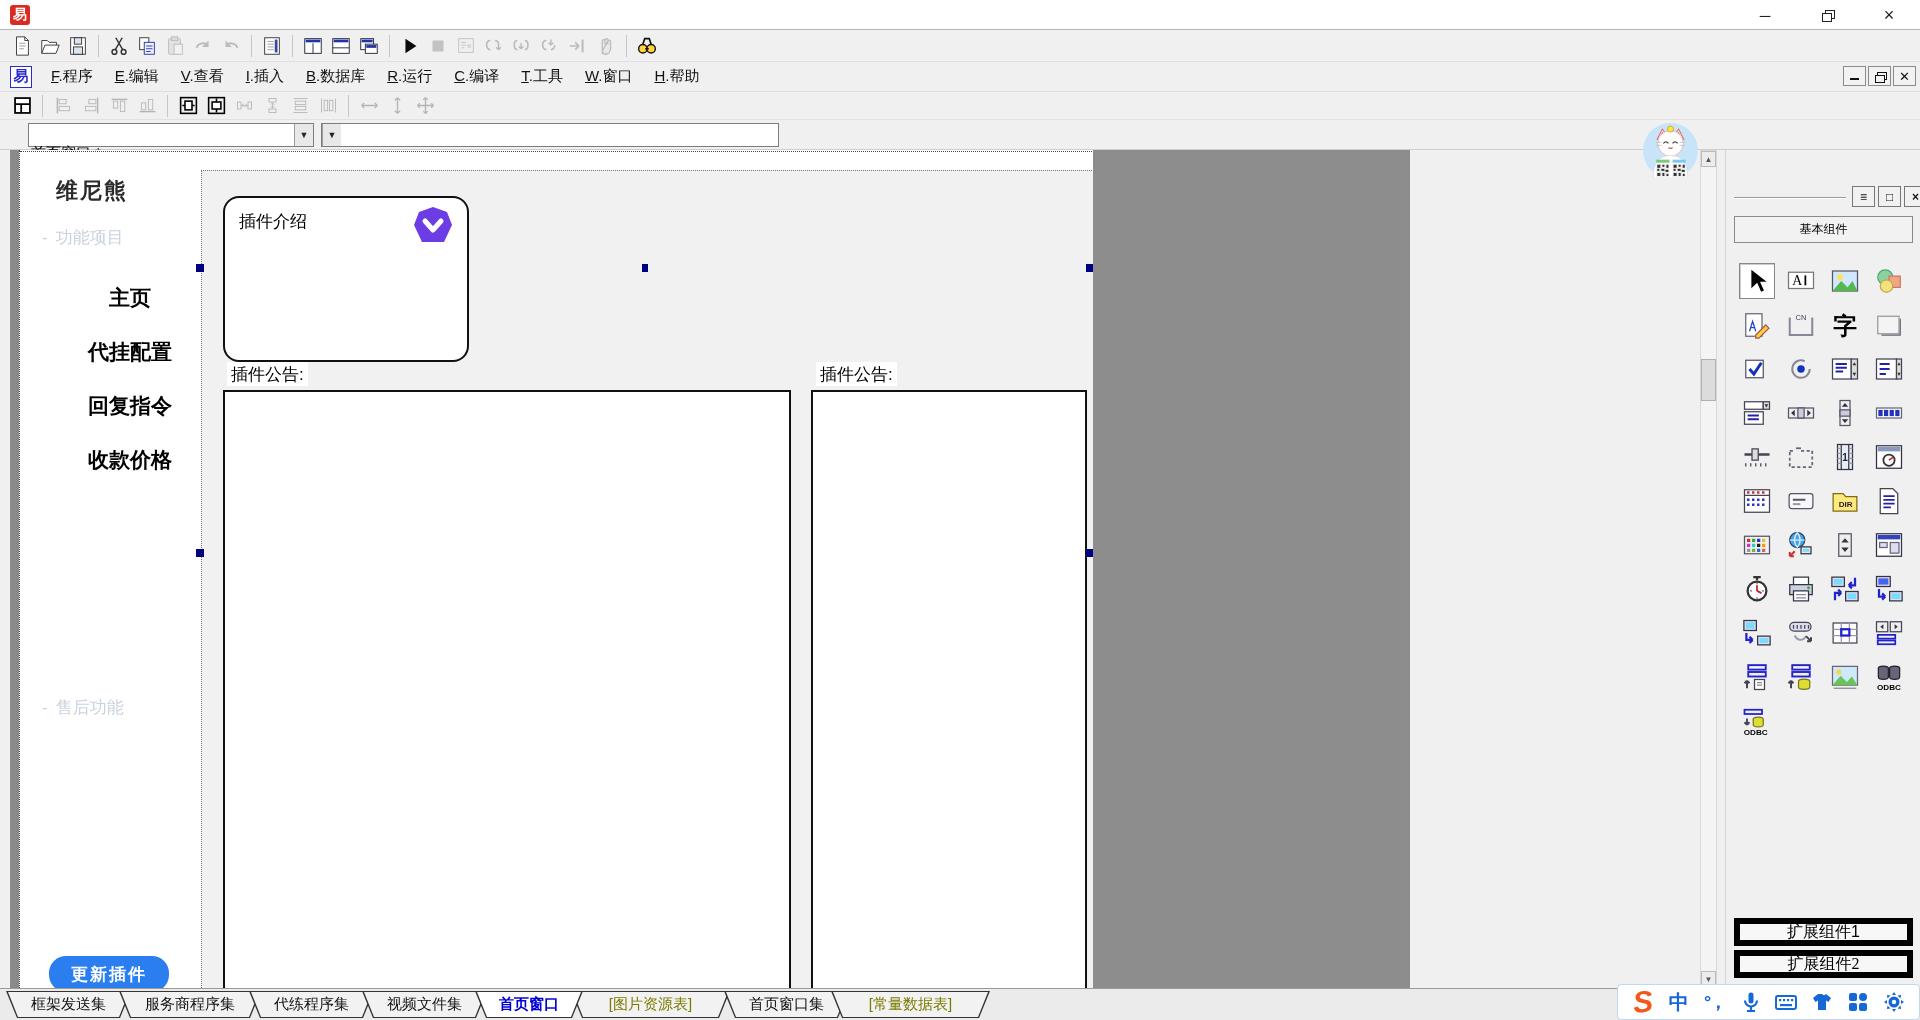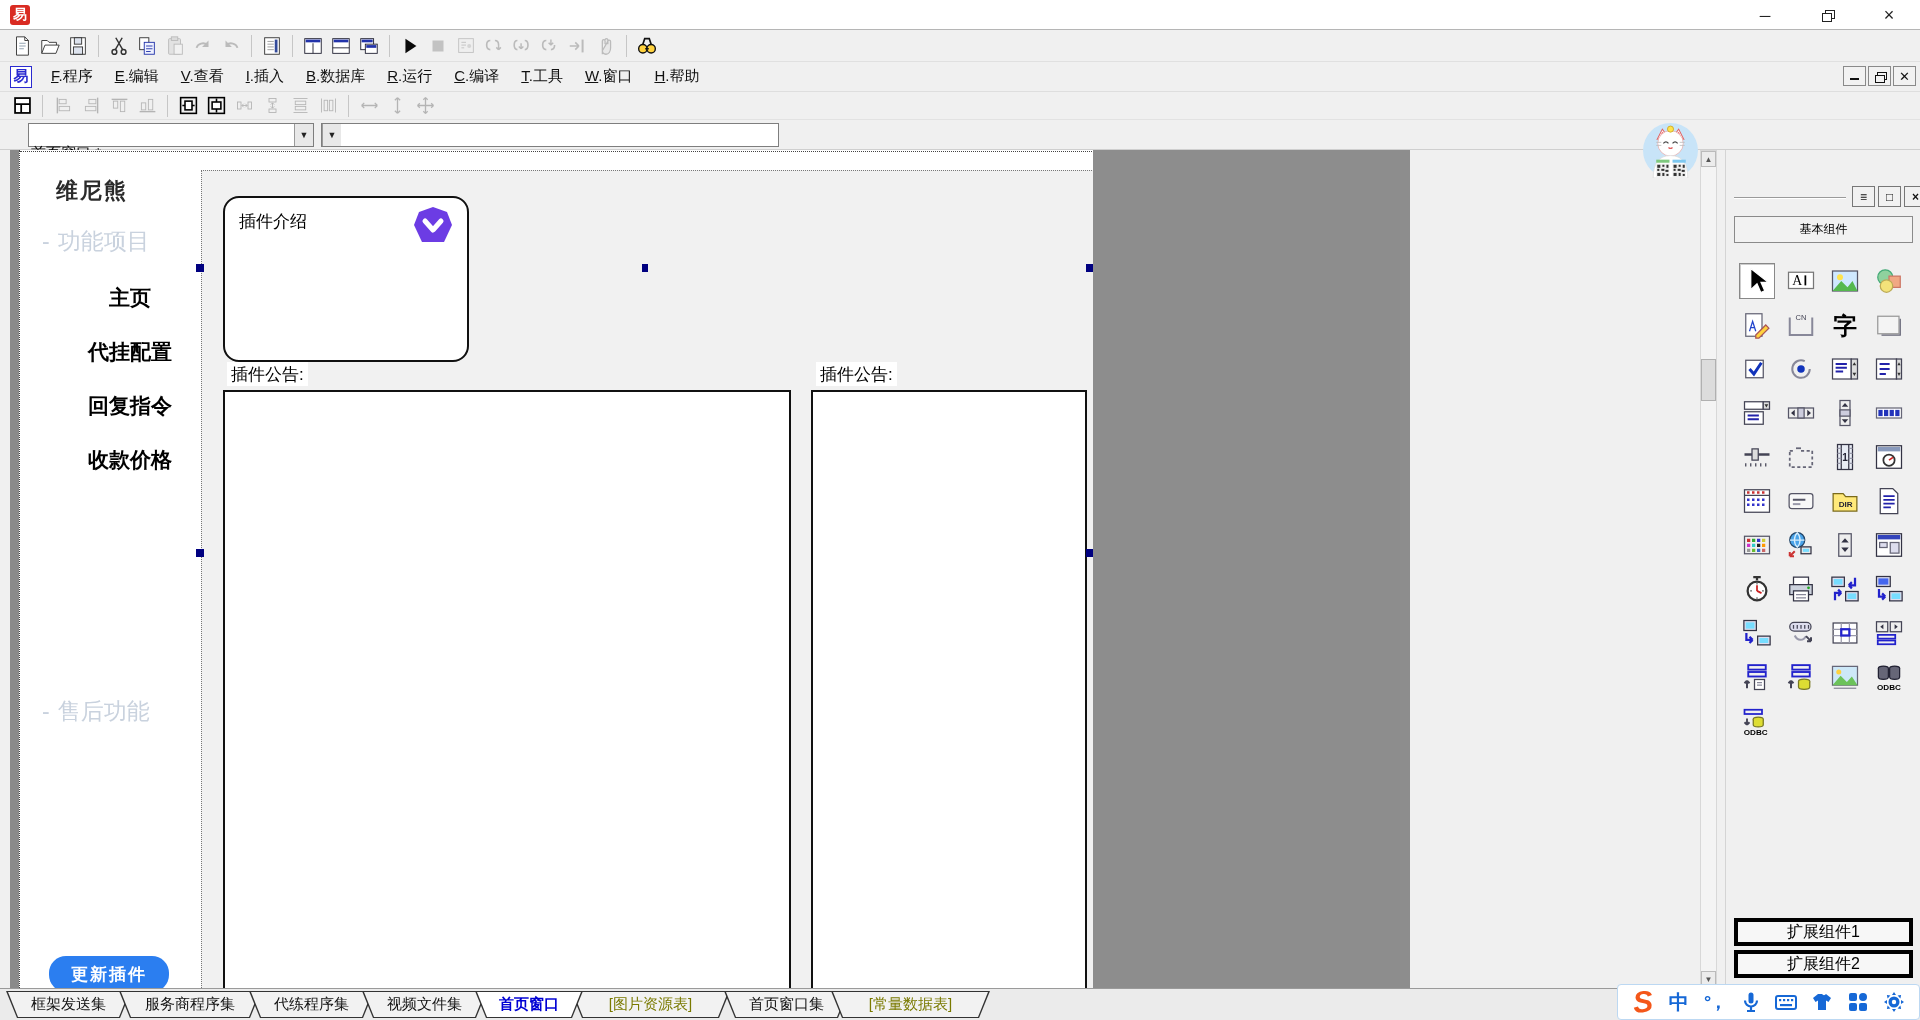--- a/index.html
+++ b/index.html
@@ -67,21 +67,21 @@
   #void-area { position:absolute; left:1093px; top:0; width:317px; height:838px; background:#8d8d8d; }
 
   #vscroll { position:absolute; left:1700px; top:0; width:17px; height:838px; background:#f4f4f4; border:1px solid #d8d8d8; }
   .scr-btn { position:absolute; left:0; width:15px; height:16px; background:#ececec; border:1px solid #bbb;
     display:flex; align-items:center; justify-content:center; font-size:8px; color:#555; }
   #scr-up { top:0; } #scr-dn { bottom:0; }
   #scr-thumb { position:absolute; left:0; top:208px; width:15px; height:42px; background:#dcdcdc; border:1px solid #b0b0b0; }
 
   
   .brand { position:absolute; left:36px; top:26px; font-size:22px; font-weight:bold; color:#2b2b2b; letter-spacing:2px; }
-  .section-label { position:absolute; left:22px; font-size:23px; color:#c9d2de; }
+  .section-label { position:absolute; left:22px; font-size:17px; color:#c9d2de; }
   .section-label .dash { margin-right:8px; }
   .nav-item { position:absolute; left:20px; width:180px; text-align:center; font-size:21px; font-weight:bold; color:#000; }
   .update-btn { position:absolute; left:29px; top:806px; width:120px; height:36px; background:#2b7ef0;
     border-radius:17px; color:#fff; font-size:17px; font-weight:bold; display:flex; align-items:center;
     justify-content:center; letter-spacing:2px; }
 
   .card { position:absolute; top:46px; width:246px; height:166px; background:#fff; border:2px solid #111; border-radius:16px; }
   .card-title { position:absolute; left:14px; top:12px; font-size:17px; color:#000; }
   .card-sub { position:absolute; left:14px; top:80px; font-size:17px; color:#000; }
   .card-ico { position:absolute; right:10px; top:6px; width:48px; height:48px; }
@@ -100,23 +100,23 @@
   #tb-capbtns { position:absolute; left:126px; top:36px; display:flex; gap:3px; }
   .cap-btn { width:23px; height:21px; border:1px solid #777; background:#f1f1f1; display:flex; align-items:center;
     justify-content:center; font-size:12px; font-weight:bold; color:#111; }
   #tb-header { position:absolute; left:8px; top:66px; width:179px; height:27px; border:1px solid #8a8a8a;
     background:#f2f2f2; display:flex; align-items:center; justify-content:center; font-size:12px; color:#000; }
   #tb-grid { position:absolute; left:10px; top:110px; width:180px; display:grid;
     grid-template-columns:repeat(4,44px); grid-auto-rows:44px; }
   .tb-cell { width:36px; height:36px; margin:3px; display:flex; align-items:center; justify-content:center; }
   .tb-cell svg { width:30px; height:30px; }
   .tb-cell.sel { border:1px solid #888; background:#fff; box-shadow:inset 1px 1px 0 #ccc; }
-  .ext-btn { position:absolute; left:8px; width:179px; height:28px; border:4px solid #000000; background:#f7f7f7;
+  .ext-btn { position:absolute; left:8px; width:179px; height:28px; border:6px solid #000000; background:#f7f7f7;
     display:flex; align-items:center; justify-content:center; font-size:16px; color:#000; }
-  #ext1 { top:768px; } #ext2 { top:800px; }
+  #ext1 { top:768px; } #ext2 { top:800px;font-family:Liberation Serif, serif; }
 
   
   #tabbar { position:absolute; left:0; top:988px; width:1920px; height:32px; background:#ebebeb; border-top:1px solid #9a9a9a; }
   .tab { position:absolute; top:2px; height:27px; }
   .tab .shape { position:absolute; inset:0; background:#333;
     clip-path:polygon(0 0,100% 0,calc(100% - 11px) 100%,11px 100%); }
   .tab .shape-in { position:absolute; inset:1px; background:#f2f2f2;
     clip-path:polygon(1px 0,calc(100% - 1px) 0,calc(100% - 11px) 100%,11px 100%); }
   .tab .lbl { position:absolute; inset:0; display:flex; align-items:center; justify-content:center;
     font-size:15px; color:#111; }

